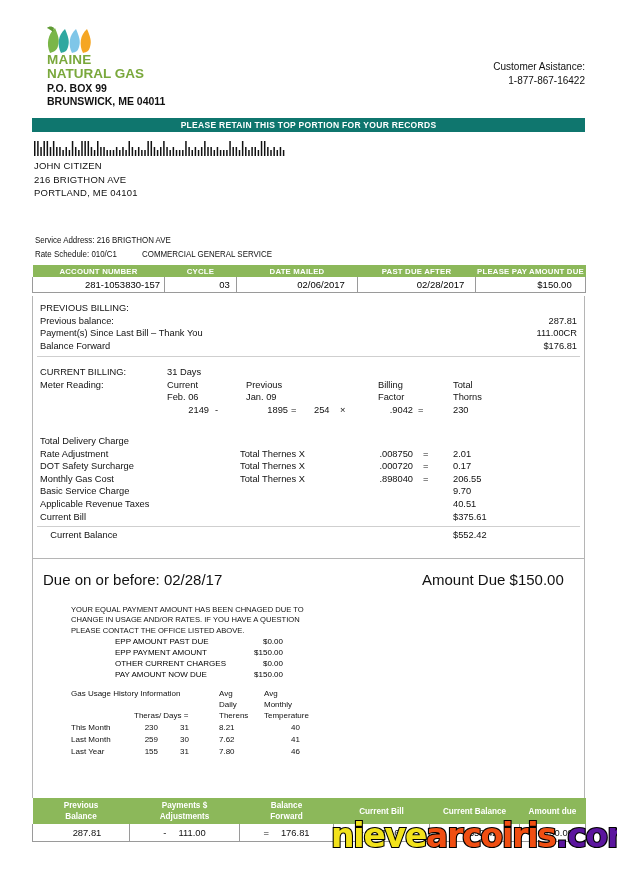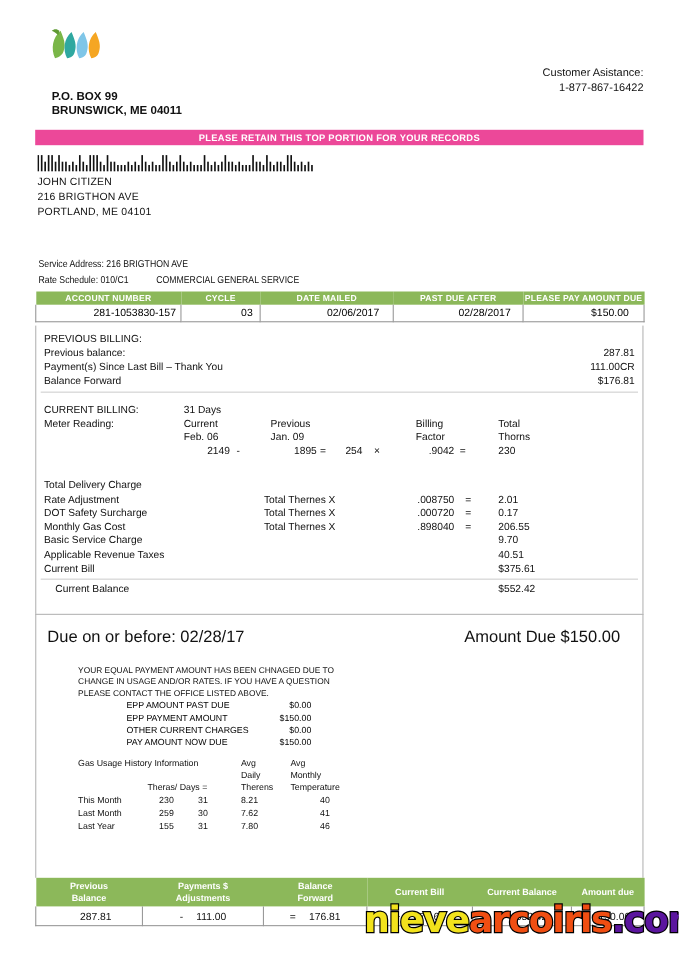--- a/index.html
+++ b/index.html
@@ -27,21 +27,21 @@
     font-size:10.5px; font-weight:bold; line-height:13px; color:#111;
   }
   .cust-assist {
     position:absolute; right:32px; top:60px; text-align:right;
     font-size:10px; font-weight:normal; line-height:14px; color:#111;
   }
 
   
   .retain-bar {
     position:absolute; left:32px; top:118px; width:553px; height:14px;
-    background:#ec4899; color:#fff; font-size:8.5px; font-weight:bold;
+    background:#0f766e; color:#fff; font-size:8.5px; font-weight:bold;
     letter-spacing:.3px; text-align:center; line-height:14px;
   }
 
   
   .barcode { position:absolute; left:34px; top:140px; width:255px; height:16px; }
   .mail-addr {
     position:absolute; left:34px; top:159px;
     font-size:9.5px; line-height:13.5px; letter-spacing:.2px; color:#111;
   }
 
@@ -159,20 +159,24 @@
 
   <div class="hdr">
     <div class="logo-wrap">
       <svg class="logo-mark" viewBox="0 0 50 30">
         <path d="M4 29 C0 20 2 10 9 4 C12 11 14 16 12 22 C11 26 8 28 4 29 Z" fill="#7ab648"></path>
         <path d="M15 29 C11 21 12 11 19 5 C22 12 24 17 22 23 C21 27 19 28 15 29 Z" fill="#2fa8a0"></path>
         <path d="M26 29 C22 21 23 11 30 5 C33 12 35 17 33 23 C32 27 30 28 26 29 Z" fill="#7fc6e8"></path>
         <path d="M37 29 C33 21 34 11 41 5 C44 12 46 17 44 23 C43 27 41 28 37 29 Z" fill="#f5a623"></path>
         <path d="M8 4 C6 2 3 2 1 4 C3 5 5 6 7 8 Z" fill="#5f9a33"></path>
       </svg>
+    </div>
+    <div class="logo-text">
+      <div>MAINE</div>
+      <div>NATURAL GAS</div>
     </div>
     <div class="addr-blk">
       <div>P.O. BOX 99</div>
       <div>BRUNSWICK, ME 04011</div>
     </div>
     <div class="cust-assist">
       <div>Customer Asistance:</div>
       <div>1-877-867-16422</div>
     </div>
   </div>

